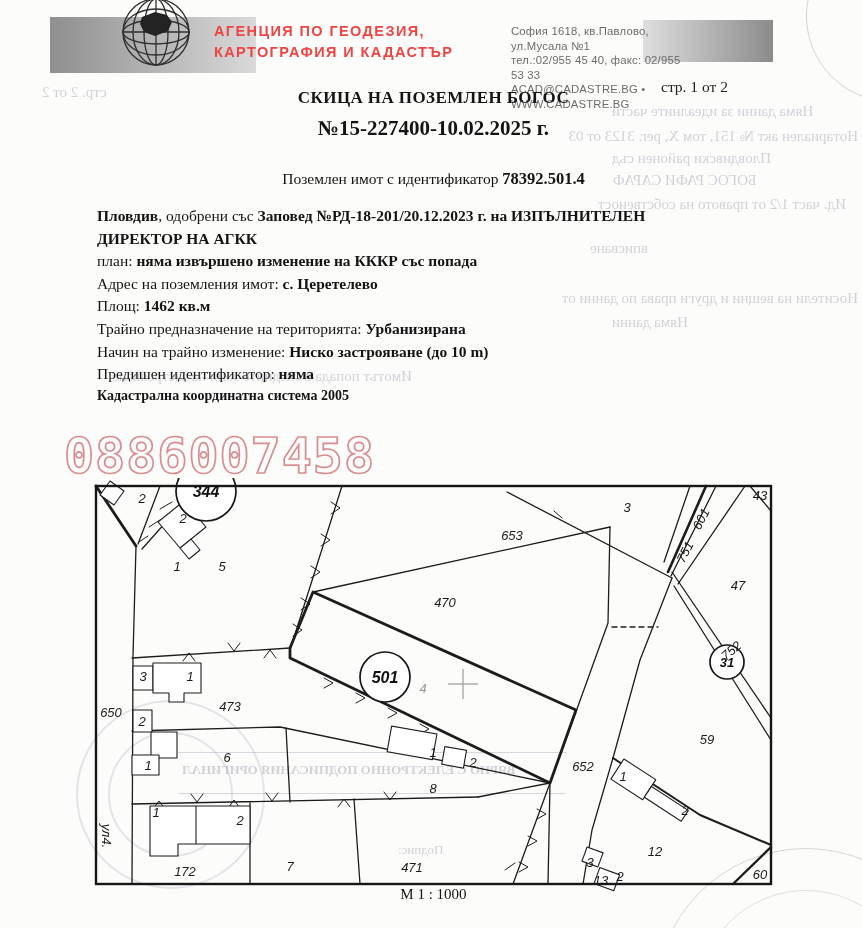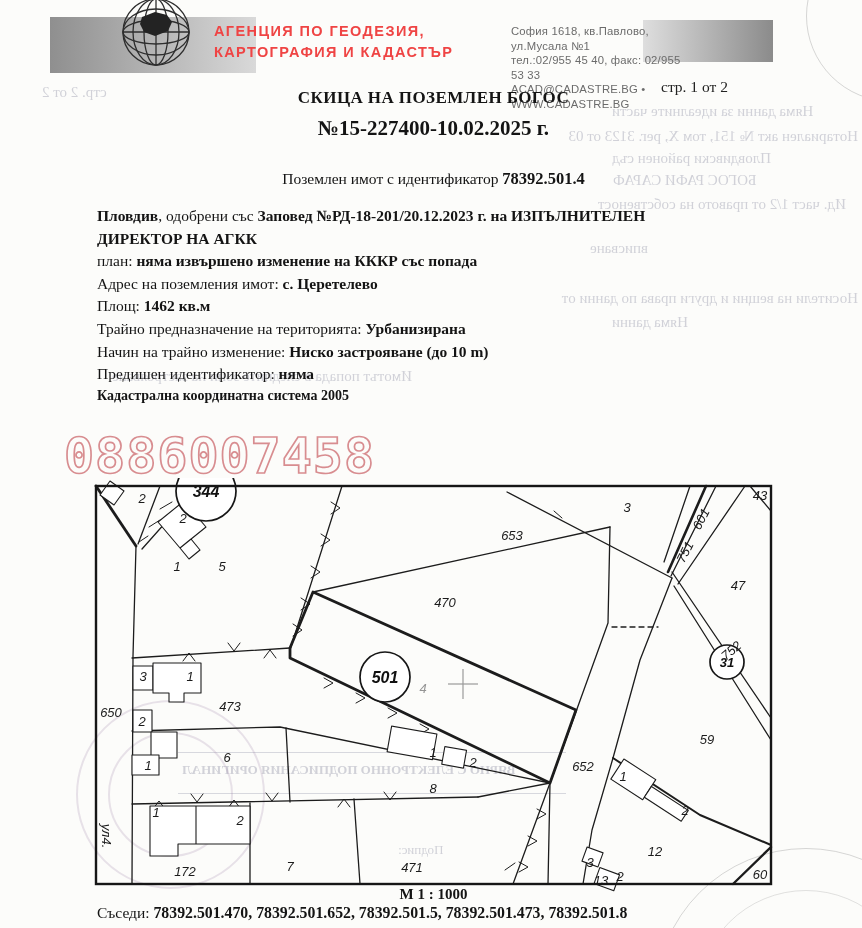--- a/index.html
+++ b/index.html
@@ -33,21 +33,21 @@
   .watermark{position:absolute;left:64px;top:412px;z-index:2;
              font-family:"DejaVu Sans Mono",monospace;font-weight:700;font-size:50px;
              letter-spacing:1px;color:rgba(255,255,255,0.05);margin-top:15px;
              -webkit-text-stroke:1.7px rgba(198,83,90,.66);}
   
   .map{position:absolute;left:88px;top:478px;z-index:3;}
   .mlb{font:italic 13px "Liberation Sans",sans-serif;fill:#1b1b1b;text-anchor:middle;}
   .mlb.gray{fill:#949494;}
   .mcirc{font-family:"Liberation Sans",sans-serif;font-style:italic;font-weight:700;fill:#111;text-anchor:middle;}
   .scale{position:absolute;left:96px;top:886px;width:675px;text-align:center;
-         font-weight:700;font-size:15px;z-index:3;}
+         font-weight:400;font-size:15px;z-index:3;}
   .neigh{position:absolute;left:97px;top:904px;font-size:15.5px;z-index:3;white-space:nowrap;}
   .neigh b{font-size:15.8px;}
   
   .bleed{position:absolute;transform:scaleX(-1);color:#b7b8c4;opacity:.62;
          font-family:"Liberation Serif",serif;font-size:15px;white-space:nowrap;
          overflow:hidden;z-index:1;}
   .bleed.bold{font-weight:700;}
   .bleed.small{font-size:13px;}
   .bleed-box{position:absolute;left:178px;top:752px;width:388px;height:40px;z-index:1;
              border-top:1px solid rgba(160,162,180,.4);border-bottom:1px solid rgba(160,162,180,.4);}
@@ -246,17 +246,14 @@
         <text x="513" y="407" class="mlb">13</text>
         <text x="532" y="403" class="mlb">2</text>
         <text x="672" y="401" class="mlb">60</text>
         <text x="14" y="358" class="mlb" transform="rotate(90 14 358)">ул4.</text>
       </g>
 
     <rect x="8" y="8" width="675" height="398" fill="none" stroke="#161616" stroke-width="2.4"></rect>
   </svg>
 
   <div class="scale">М 1 : 1000</div>
-  <div class="neigh">
-    <span>Съседи: </span><b>78392.501.470, 78392.501.652, 78392.501.5, 78392.501.473, 78392.501.8</b>
-  </div>
 
 </div>
 
 </body></html>

